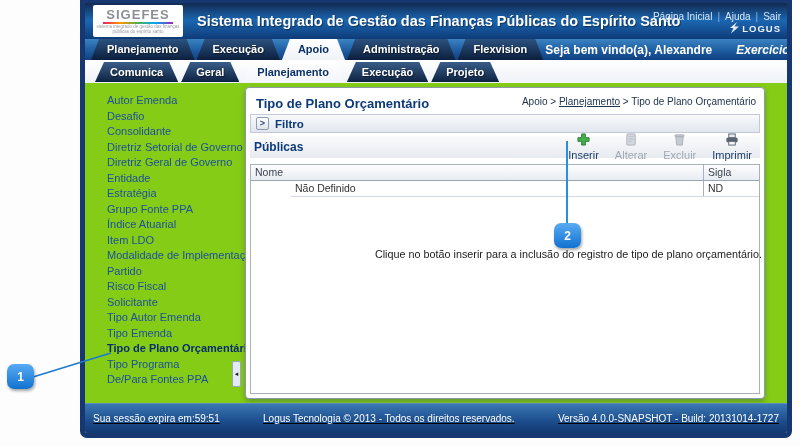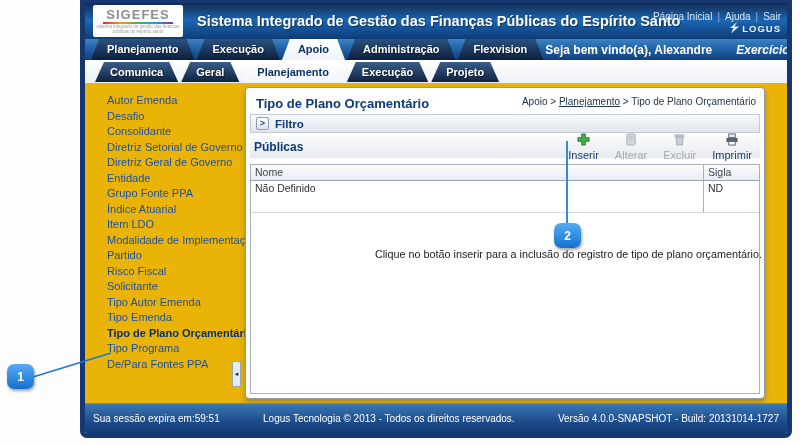--- a/index.html
+++ b/index.html
@@ -49,21 +49,21 @@
             background:linear-gradient(180deg,#ffffff 0%,#eef2f8 100%);
             display:flex; align-items:flex-start; padding-left:10px; padding-top:2px; }
   .stab { height:20px; line-height:20px; padding:0 15px; margin-right:3px;
           clip-path:polygon(9px 0, calc(100% - 9px) 0, 100% 100%, 0 100%);
           background:linear-gradient(180deg,#3a5d88 0%,#0e2342 100%);
           color:#fff; font-size:11px; font-weight:bold; cursor:pointer; white-space:nowrap;
           text-shadow:1px 1px 1px rgba(0,0,0,.5); }
   .stab.active { background:linear-gradient(180deg,#ffffff 0%,#f2f5fa 100%); color:#0c3166; text-shadow:none; }
 
   
-  .main { position:absolute; left:0; top:80px; width:702px; height:320px; background:#eab308; }
+  .main { position:absolute; left:0; top:80px; width:702px; height:320px; background:#84cc16; }
   .sidebar { position:absolute; left:0; top:0; width:158px; height:320px; padding-top:10px; }
   .side-item { height:15.5px; line-height:15.5px; padding-left:22px; font-size:11px;
                color:#1d4f9e; cursor:pointer; white-space:nowrap; }
   .side-item.selected { font-weight:bold; color:#0a2f6e; }
   .side-handle { position:absolute; left:147px; top:278px; width:9px; height:26px;
                  background:#e4eaf3; border:1px solid #9aa7b8; border-radius:2px;
                  font-size:7px; color:#222; display:flex; align-items:center; justify-content:center; cursor:pointer; }
 
   
   .panel { position:absolute; left:160px; top:4px; width:520px; height:312px; background:#fff;
@@ -82,29 +82,29 @@
                  display:flex; align-items:center; padding:0 8px 0 4px; }
   .content-label { font-size:12px; font-weight:bold; color:#0d3a78; }
   .toolbar { margin-left:auto; display:flex; align-items:center; gap:16px; }
   .tbtn { display:flex; align-items:center; gap:3px; font-size:11px; cursor:pointer; white-space:nowrap;flex-direction:column; }
   .tbtn.enabled { color:#1c3f6b; }
   .tbtn.disabled { color:#a2a8b0; cursor:default; }
 
   .grid { position:absolute; left:4px; right:4px; top:76px; bottom:4px; border:1px solid #a7b0bc; background:#fff; }
   .grid-head { display:flex; height:16px; background:linear-gradient(180deg,#fdfdfe,#e8ecf1);
                border-bottom:1px solid #9aa5b2; font-size:10.5px; color:#3c4450; }
-  .grid-row { display:flex; height:32px; font-size:10.5px; color:#333; border-bottom:1px solid #d4d9e0; }
+  .grid-row { display:flex; height:16px; font-size:10.5px; color:#333; border-bottom:1px solid #d4d9e0;margin-left:40px; }
   .c-nome { flex:1; padding:1px 0 0 4px; }
   .c-sigla { width:56px; border-left:1px solid #a7b0bc; padding:1px 0 0 4px; }
   .hint { position:absolute; right:2px; top:160px; font-size:10.8px; color:#1c1c1c; white-space:nowrap; }
 
   
   .footer { position:absolute; left:0; top:400px; width:702px; height:30px;
             background:linear-gradient(180deg,#3a78b2 0%,#1c4c8c 60%,#123a72 100%);
-            border-top:1px solid #5b8cbf; display:flex; align-items:center; padding:0 8px; }
+            border-top:1px solid #5b8cbf; display:flex; align-items:center; padding:0 8px;text-decoration:underline; }
   .footer span { color:#fff; font-size:10px; white-space:nowrap; }
   .f-center { flex:1; text-align:center; }
 
   
   .callout-lines { position:absolute; left:0; top:0; width:800px; height:446px; pointer-events:none; }
   .bubble { position:absolute; width:27px; height:25px; border-radius:7px;
             background:linear-gradient(180deg,#58abf4 0%,#1272cf 100%);
             box-shadow:1px 2px 3px rgba(0,0,0,.35); color:#fff; font-size:12px; font-weight:bold;
             display:flex; align-items:center; justify-content:center; }
   .b1 { left:7px; top:364px; }
@@ -160,20 +160,21 @@
 
     <div class="main">
 
       <div class="sidebar">
         <div class="side-item">Autor Emenda</div>
         <div class="side-item">Desafio</div>
         <div class="side-item">Consolidante</div>
         <div class="side-item">Diretriz Setorial de Governo</div>
         <div class="side-item">Diretriz Geral de Governo</div>
         <div class="side-item">Entidade</div>
+        <div class="side-item">Estratégia</div>
         <div class="side-item">Grupo Fonte PPA</div>
         <div class="side-item">Índice Atuarial</div>
         <div class="side-item">Item LDO</div>
         <div class="side-item">Modalidade de Implementação</div>
         <div class="side-item">Partido</div>
         <div class="side-item">Risco Fiscal</div>
         <div class="side-item">Solicitante</div>
         <div class="side-item">Tipo Autor Emenda</div>
         <div class="side-item">Tipo Emenda</div>
         <div class="side-item selected">Tipo de Plano Orçamentário</div>

